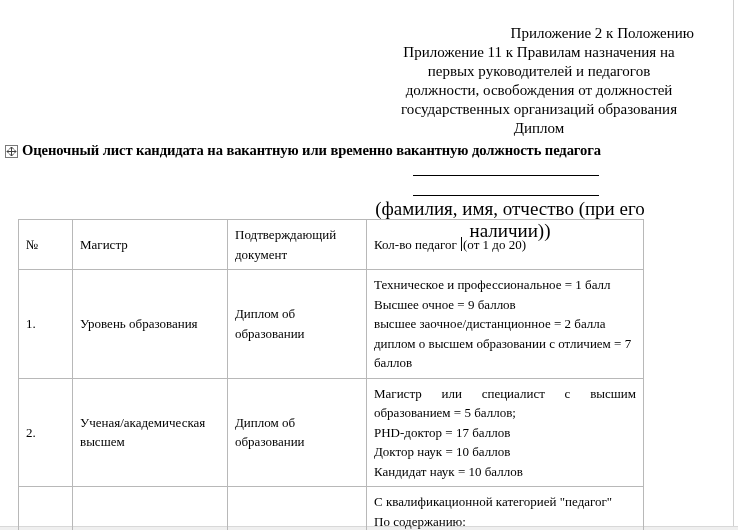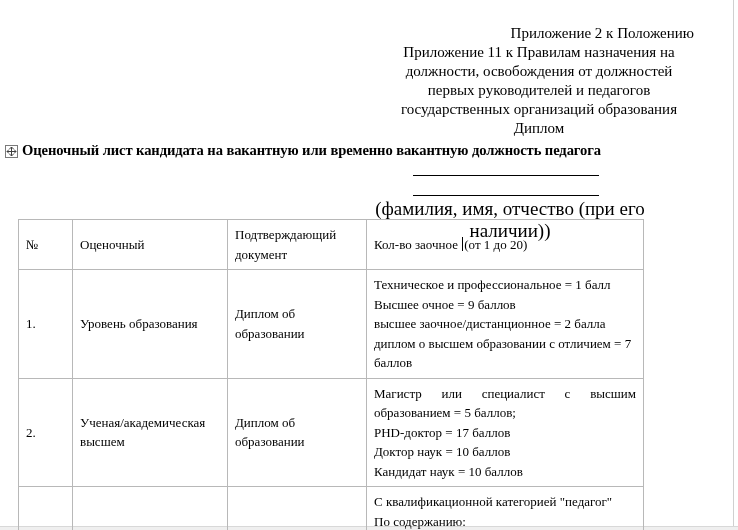--- a/index.html
+++ b/index.html
@@ -140,22 +140,22 @@
 <body>
 
 <div id="page">
 
   <div class="page-edge-right"></div>
   <div class="page-edge-bottom"></div>
 
   <div class="hdr">
     <div class="line1">Приложение 2 к Положению</div>
     <div>Приложение 11 к Правилам назначения на</div>
+    <div>первых руководителей и педагогов</div>
     <div>должности, освобождения от должностей</div>
-    <div>первых руководителей и педагогов</div>
     <div>государственных организаций образования</div>
     <div>Диплом</div>
   </div>
 
   <div class="title-row">
     <div class="move-handle">
       <svg width="11" height="11" viewBox="0 0 11 11">
         <g stroke="#404040" stroke-width="1" fill="none">
           <line x1="5.5" y1="1" x2="5.5" y2="10"></line>
           <line x1="1" y1="5.5" x2="10" y2="5.5"></line>
@@ -176,24 +176,24 @@
   <table class="doc-table">
     <colgroup>
       <col class="c1">
         <col class="c2">
         <col class="c3">
         <col class="c4">
     </colgroup>
     <tbody>
       <tr>
         <td class="cell-mid">№</td>
-        <td class="cell-mid">Оценочный</td>
+        <td class="cell-mid">Магистр</td>
         <td class="cell-mid hdr-doc">Подтверждающий документ</td>
         <td class="cell-mid">
-          <span class="nowrapline"><span>Кол-во заочное </span><span class="caret"></span><span>(от 1 до 20)</span></span>
+          <span class="nowrapline"><span>Кол-во педагог </span><span class="caret"></span><span>(от 1 до 20)</span></span>
         </td>
       </tr>
 
       <tr>
         <td class="cell-mid">1.</td>
         <td class="cell-mid">Уровень образования</td>
         <td class="cell-mid">Диплом об образовании</td>
         <td class="cell-top">
           <div>Техническое и профессиональное = 1 балл</div>
           <div>Высшее очное = 9 баллов</div>

